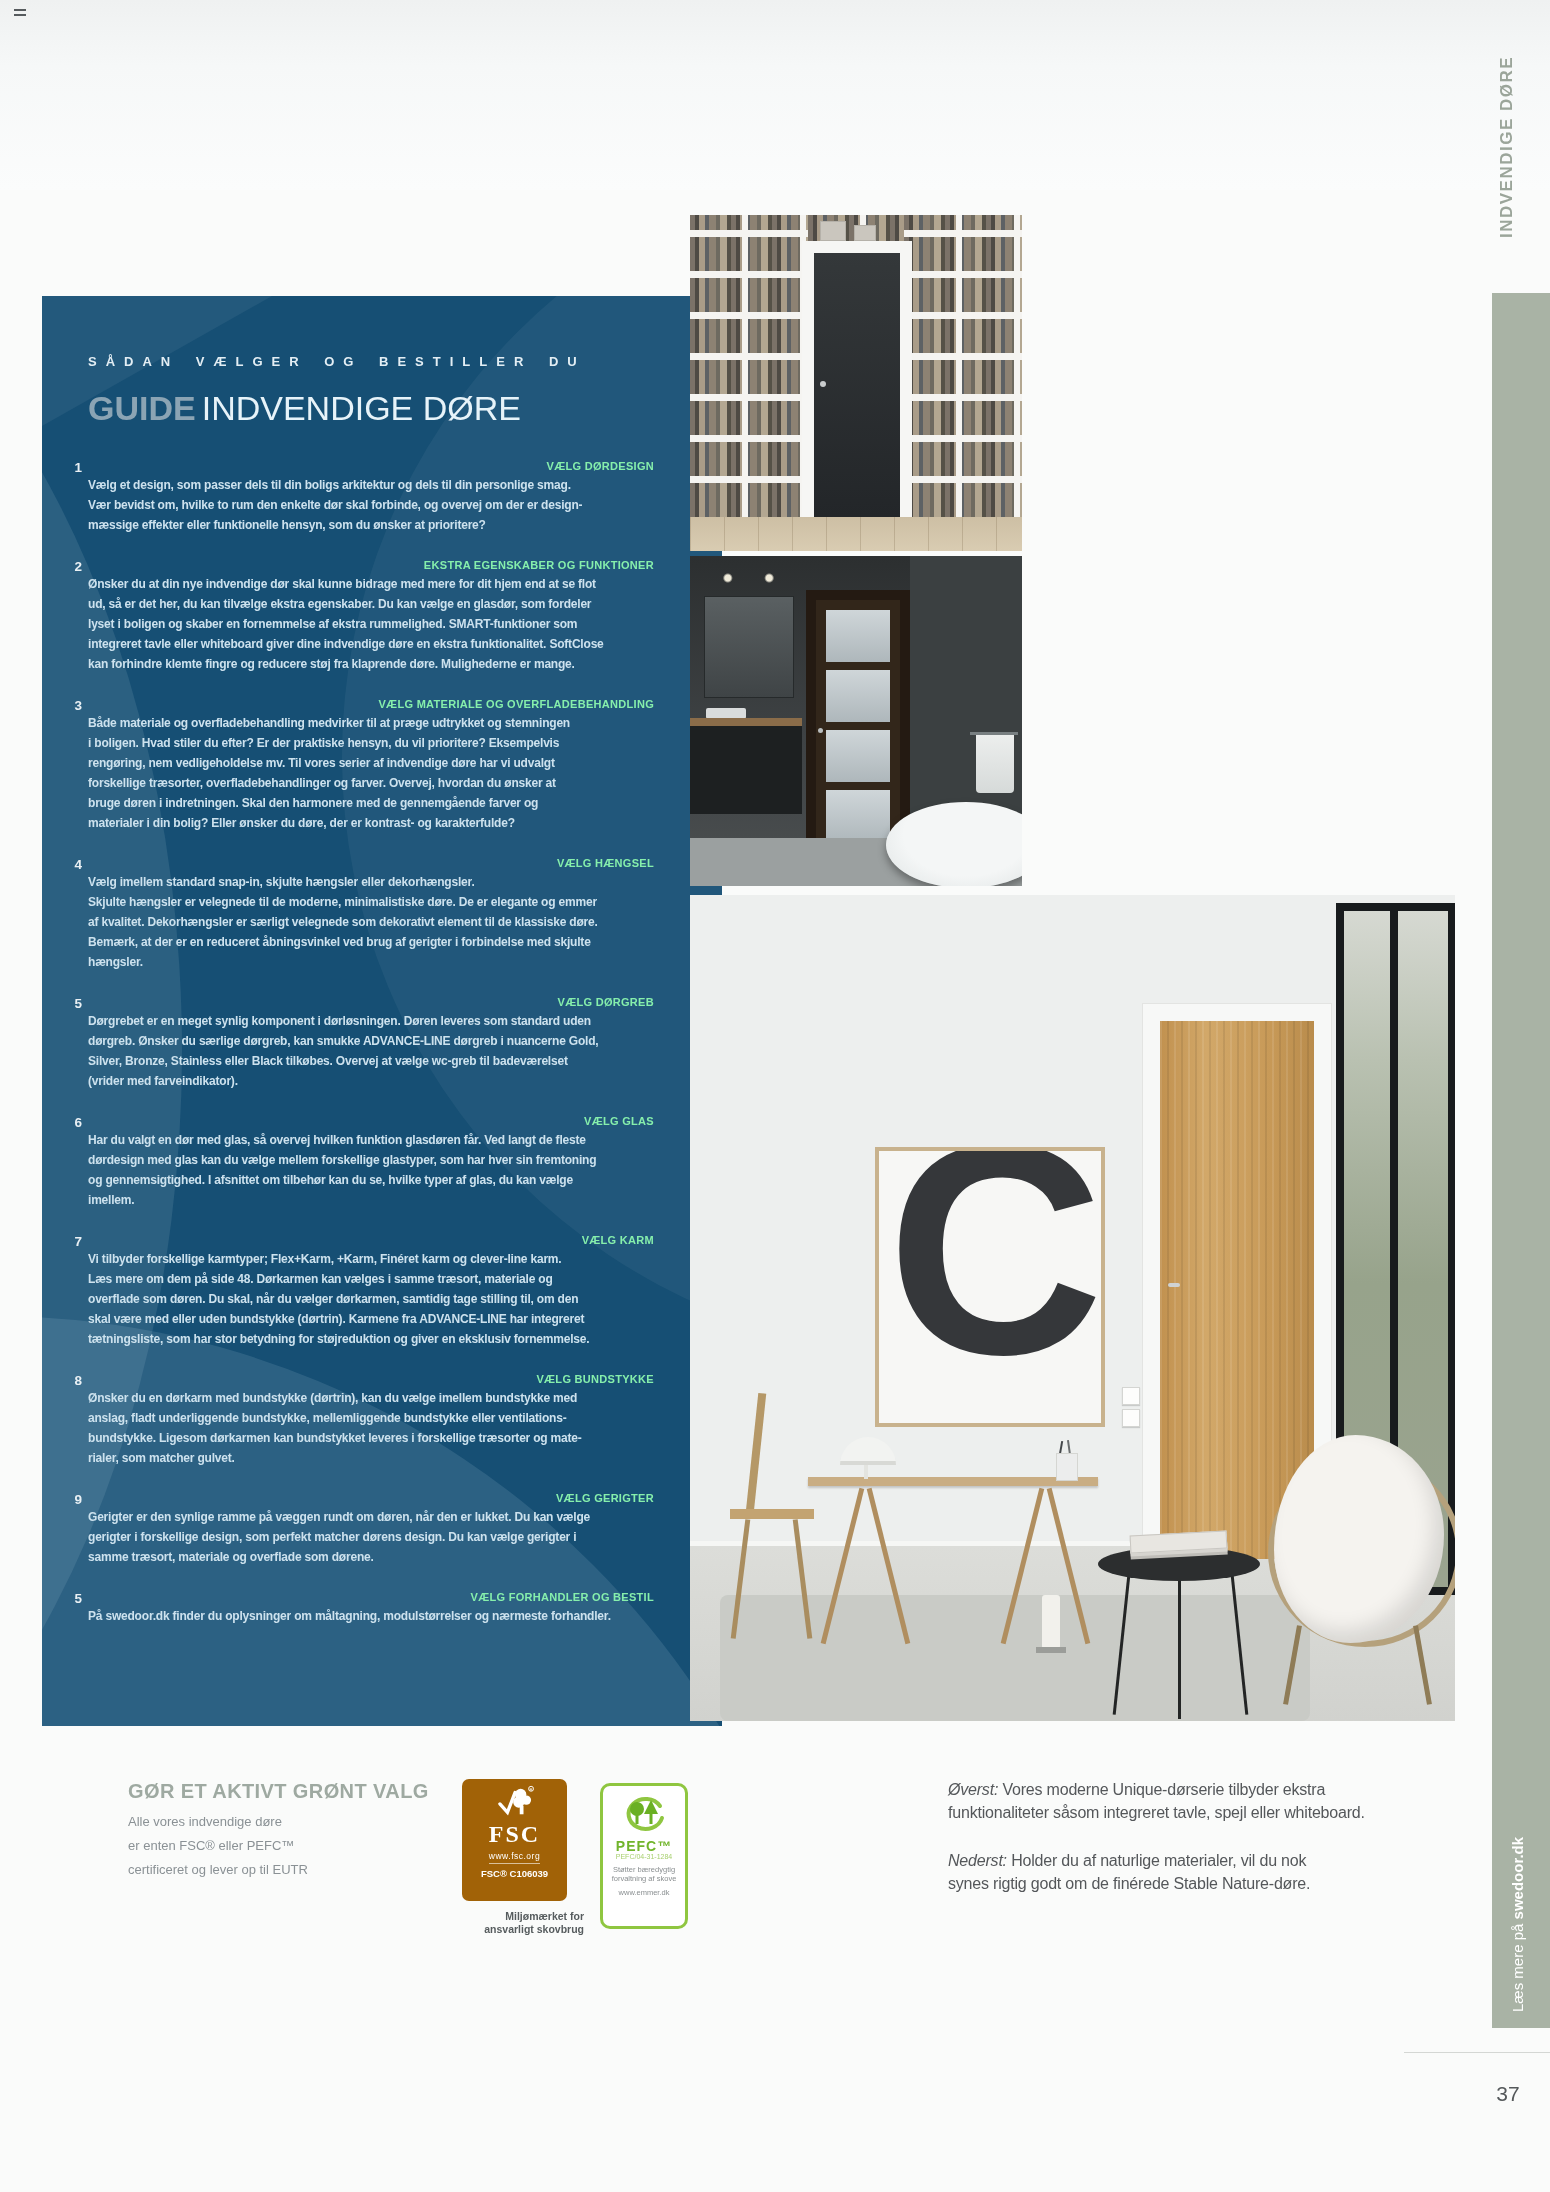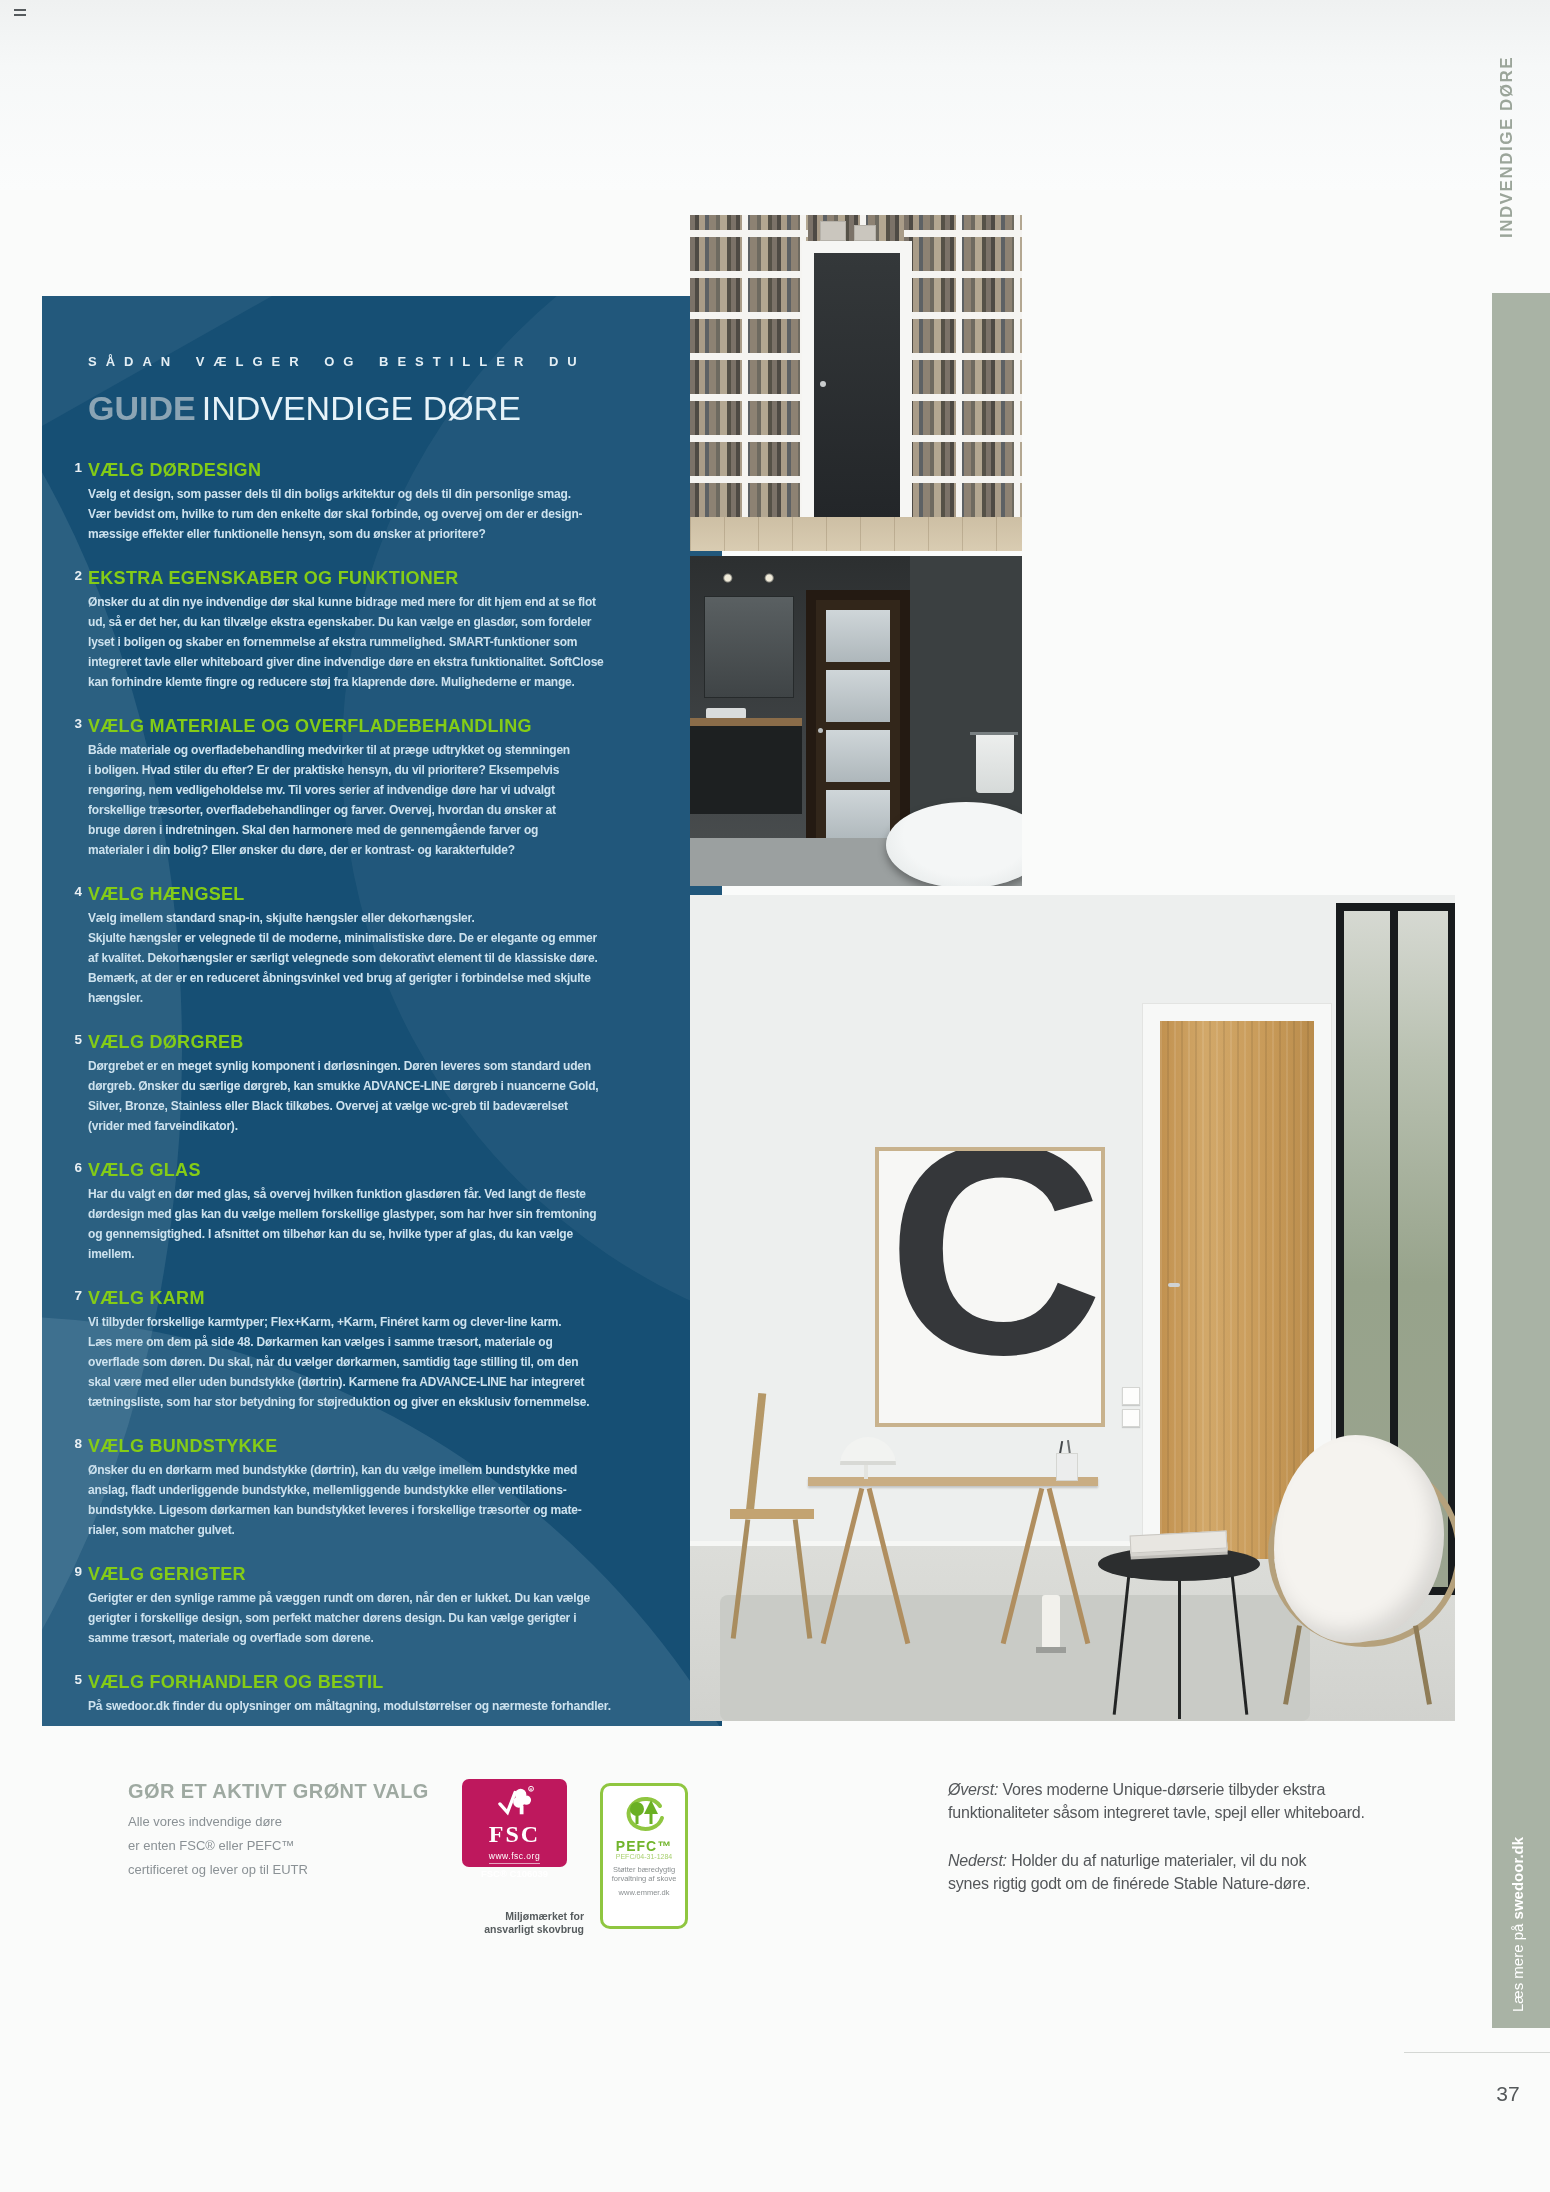--- a/index.html
+++ b/index.html
@@ -24,21 +24,21 @@
   #deco4{position:absolute;left:0;top:0;width:230px;height:130px;border-radius:0;
          clip-path:polygon(0 0,100% 0,0 100%);background:rgba(255,255,255,0.06);}
   #kicker{position:relative;margin:0;font-size:13px;font-weight:700;color:#e3eef4;
           letter-spacing:9px;word-spacing:4px;}
   #guide-title{position:relative;margin:20px 0 0 0;font-size:34px;font-weight:400;color:#e7f3f9;}
   #guide-title b{color:#8ba4b4;font-weight:700;margin-right:6px;}
   #sections{position:relative;margin-top:32px;}
   .sec{position:relative;margin-bottom:24px;width:566px;}
   .sec .num{position:absolute;left:-30px;top:0;width:24px;text-align:right;
             font-size:13.5px;font-weight:700;color:#e9f0f4;}
-  .sec h3{margin:0 0 3px 0;font-size:18px;font-weight:700;color:#84cc16;letter-spacing:.3px;}
+  .sec h3{margin:0 0 3px 0;font-size:11px;font-weight:700;color:#86efac;letter-spacing:.3px;text-align:right;}
   .sec p{margin:0;font-size:12px;line-height:20px;font-weight:700;color:#cde2ee;
          letter-spacing:-0.2px;white-space:pre-line;}
 
   
   .photo{position:absolute;overflow:hidden;background:#ddd;}
   .ph{position:absolute;}
   #photo1{left:690px;top:215px;width:332px;height:336px;background:#efeeeb;}
   .books{background-color:#e7e4df;background-image:
     repeating-linear-gradient(90deg,rgba(245,244,241,0) 0 52px,#f5f4f1 52px 58px),
     repeating-linear-gradient(0deg,rgba(245,244,241,0) 0 34px,#f5f4f1 34px 41px),
@@ -124,21 +124,21 @@
   #p3-chairback{left:62px;top:498px;width:8px;height:120px;background:#b59867;transform:rotate(6deg);}
   #p3-chairseat{left:40px;top:614px;width:84px;height:10px;background:#c3a371;}
   #p3-chairleg1{left:48px;top:624px;width:5px;height:120px;background:#a98d5f;transform:rotate(7deg);}
   #p3-chairleg2{left:110px;top:624px;width:5px;height:120px;background:#a98d5f;transform:rotate(-7deg);}
 
   
   #green-heading{left:128px;top:1780px;font-size:20px;font-weight:700;color:#9ea9a1;
     letter-spacing:.4px;margin:0;}
   #green-body{left:128px;top:1810px;width:300px;font-size:13px;line-height:24px;
     color:#8a9195;margin:0;}
-  #fsc-box{left:462px;top:1779px;width:105px;height:88px;background:#be185d;border-radius:7px;
+  #fsc-box{left:462px;top:1779px;width:105px;height:122px;background:#a16207;border-radius:7px;
     color:#fff;text-align:center;box-sizing:border-box;padding-top:6px;}
   #fsc-acronym{font-family:"Liberation Serif",serif;font-size:24px;font-weight:700;
     letter-spacing:2px;line-height:22px;}
   #fsc-url{font-size:8.5px;letter-spacing:.5px;border-bottom:1px solid rgba(255,255,255,.6);
     display:inline-block;padding-bottom:2px;margin-bottom:4px;}
   #fsc-license{font-size:9.5px;font-weight:700;}
   #fsc-caption{left:444px;top:1910px;width:140px;text-align:right;font-size:10.5px;
     font-weight:700;color:#565c5e;line-height:13px;}
   #pefc-box{left:600px;top:1783px;width:88px;height:146px;background:#fff;
     border:3px solid #8fc640;border-radius:10px;text-align:center;box-sizing:border-box;

